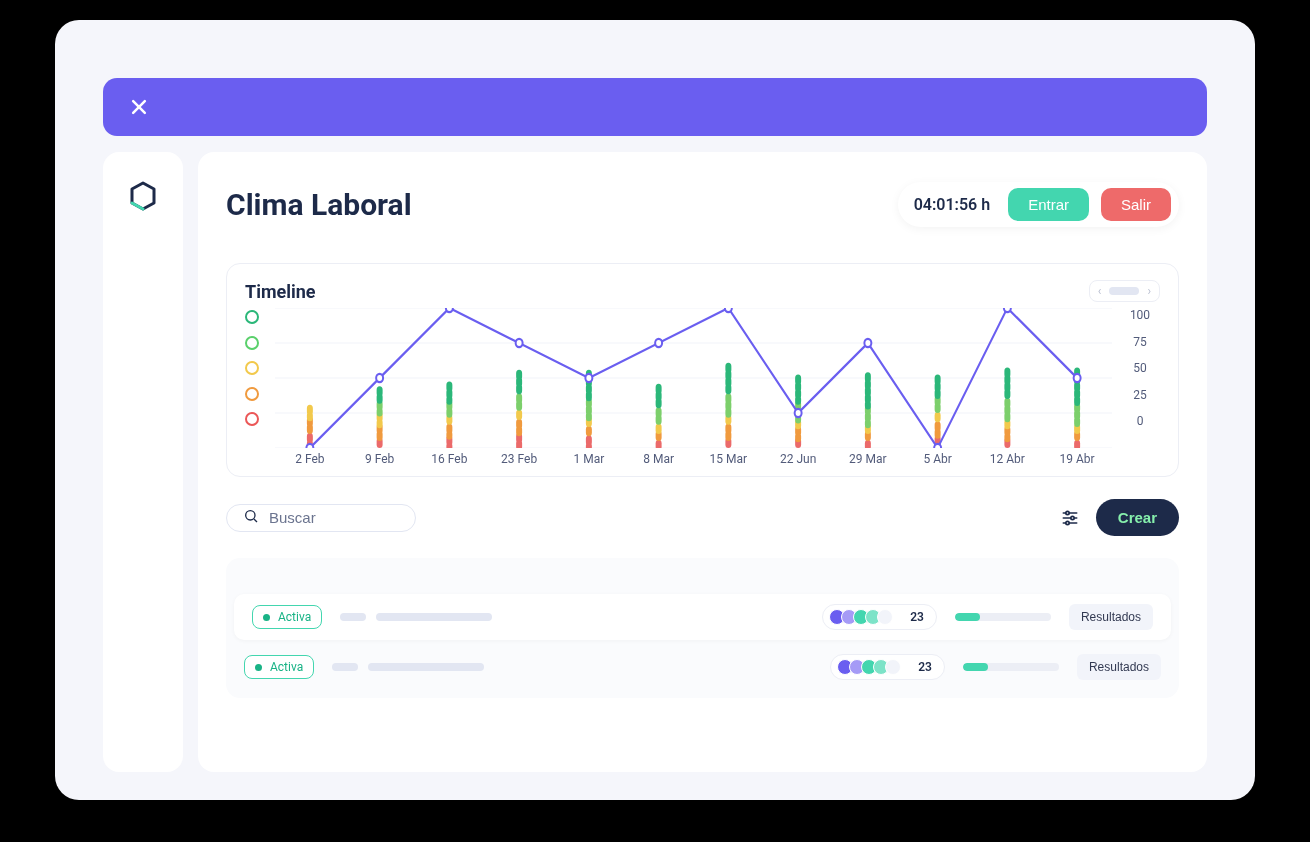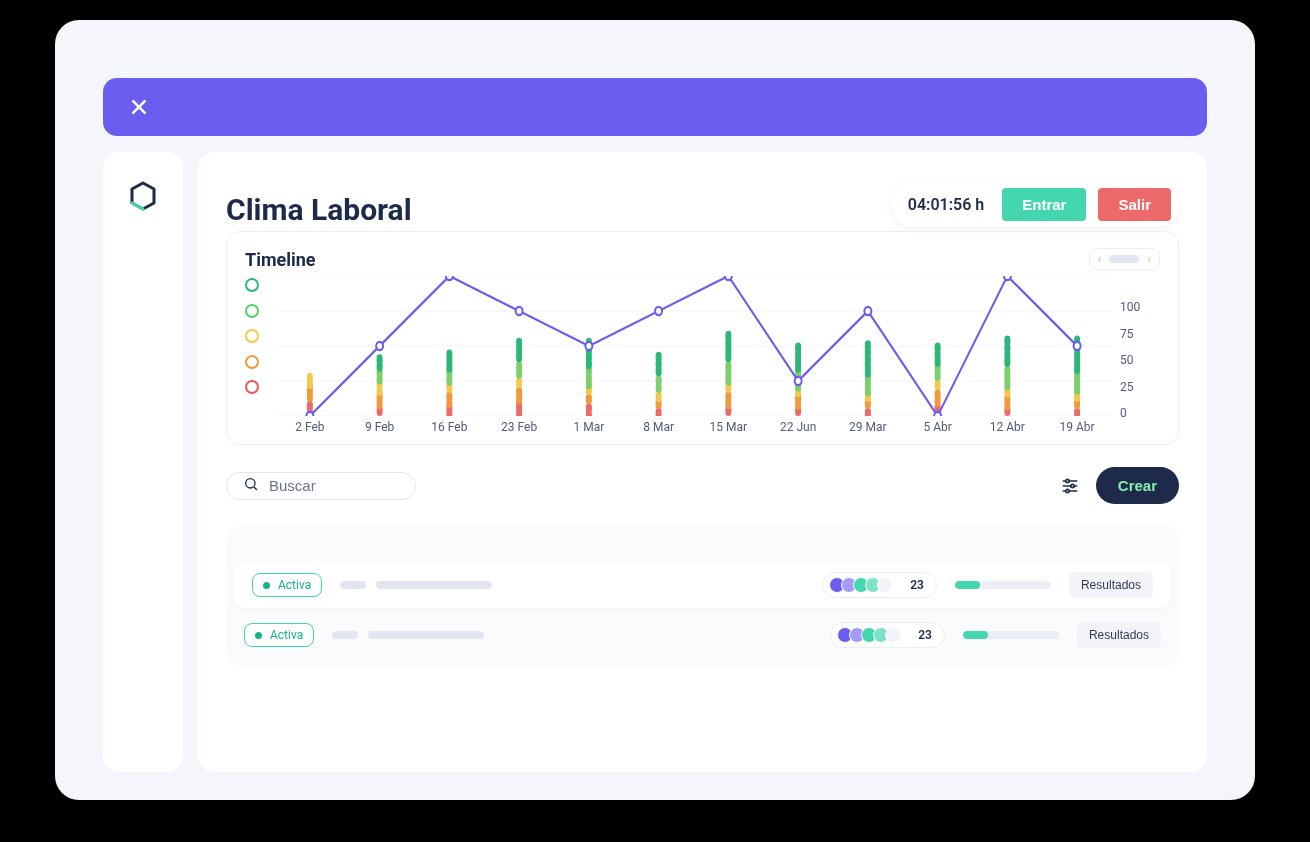--- a/index.html
+++ b/index.html
@@ -54,22 +54,22 @@
     width: 1009px; height: 620px;
     background: #fff;
     border-radius: 16px;
     padding: 30px 28px 16px 28px;
     display: flex;
     flex-direction: column;
   }
   .header {
     display: flex;
     justify-content: space-between;
-    align-items: flex-end;
-    margin-bottom: 4px;
+    align-items: center;
+    margin-bottom: 36px;
   }
   .page-title {
     font-size: 30px;
     font-weight: 700;
     color: #1d2a49;
   }
   .header-right {
     display: flex;
     align-items: center;
     gap: 12px;
@@ -80,23 +80,23 @@
   }
   .time-clock {
     font-size: 16px;
     font-weight: 600;
     color: #1d2a49;
     margin-right: 6px;
   }
   .pill-btn {
     border: none;
     padding: 8px 20px;
-    border-radius: 4px;
+    border-radius: 10px;
     font-size: 15px;
-    font-weight: 700;
+    font-weight: 400;
     cursor: pointer;
     color: #fff;
   }
   .btn-enter { background: #43d6af; }
   .btn-exit  { background: #ee6a6a; }
 
   .chart-card {
     border: 1px solid #eceef5;
     border-radius: 14px;
     padding: 16px 18px 10px 18px;
@@ -154,24 +154,23 @@
     font-size: 12px;
     color: #525b7a;
   }
 
   .y-axis {
     width: 40px;
     display: flex;
     flex-direction: column;
     justify-content: space-between;
     height: 120px;
-    text-align: left;
+    text-align: center;
     font-size: 12px;
     color: #525b7a;
-    margin-top: 24px;
   }
 
   .toolbar {
     display: flex;
     justify-content: space-between;
     align-items: center;
     margin-bottom: 22px;
   }
   .search {
     display: flex;

